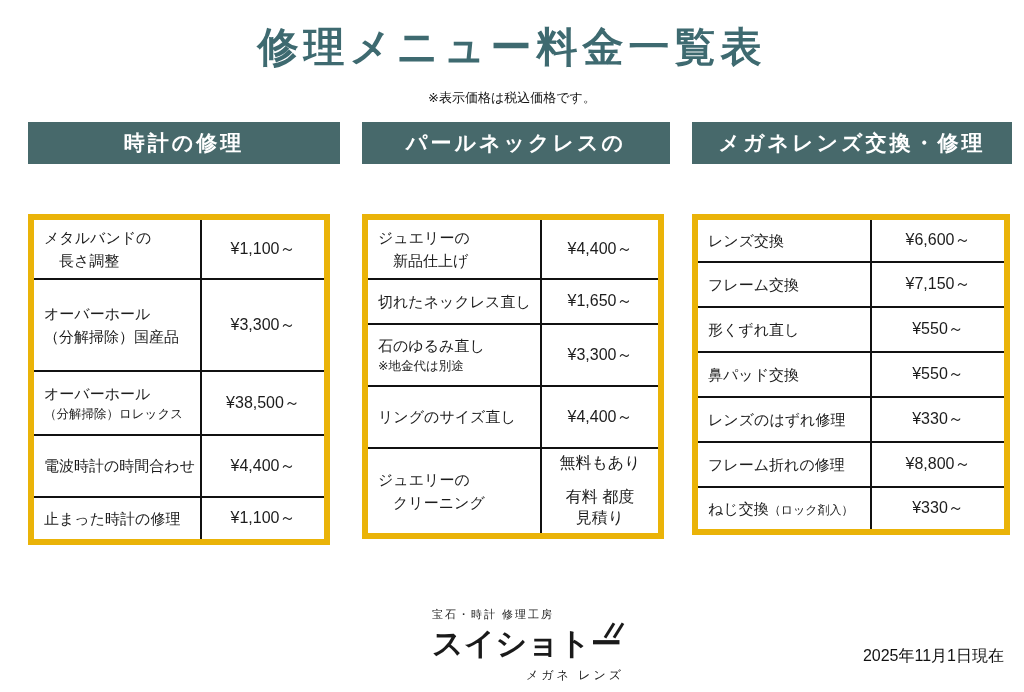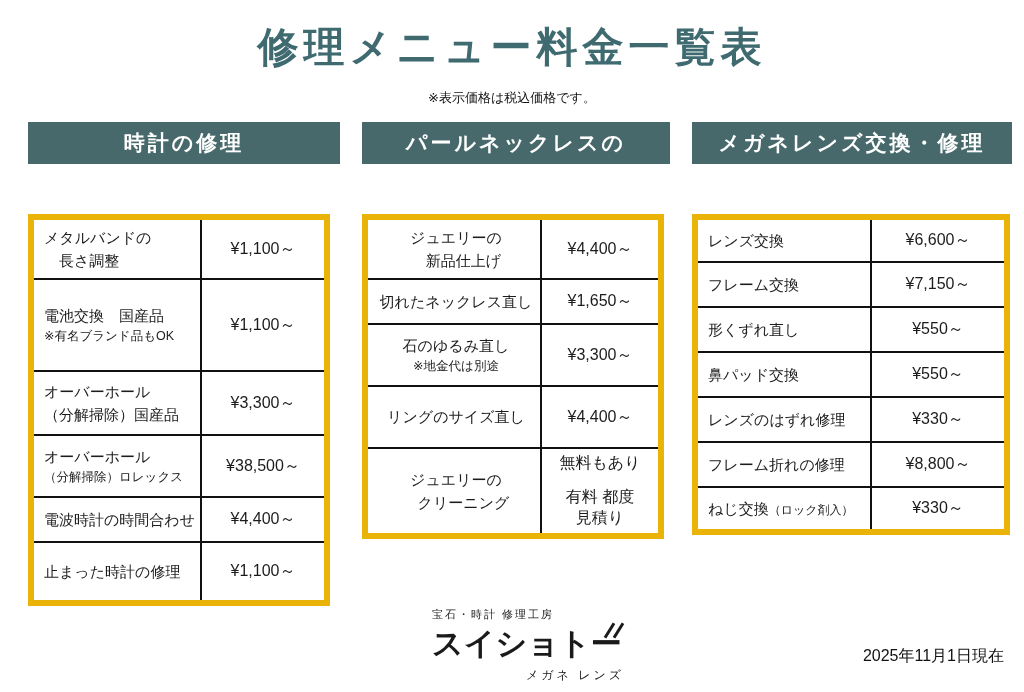--- a/index.html
+++ b/index.html
@@ -38,21 +38,21 @@
 
   .price-table {
     border-collapse:collapse; table-layout:fixed;
     margin-top:50px; background:#fff;
     border:6px solid #eab308;
   }
   #table-0,#table-1 { width:302px; }
   #table-2 { width:318px; }
   .price-table td { border:2px solid #111; vertical-align:middle; }
   #table-0 .item-cell { width:170px; }
-  #table-1 .item-cell { width:176px;text-align:center; }
+  #table-1 .item-cell { width:176px; }
   #table-2 .item-cell { width:176px; }
   .item-cell { padding:4px 6px 4px 10px; }
   .price-cell { text-align:center; padding:4px 16px; }
 
   .line { font-size:15px; line-height:1.55; white-space:pre; color:#1c1c1c; }
   .note { font-size:12.5px; line-height:1.4; margin-top:1px; white-space:pre; }
   .inline-note { font-size:12px; }
   .price-line { font-size:16px; color:#1c1c1c; }
   .price-line + .price-line { margin-top:13px; }
 
@@ -98,29 +98,20 @@
 <div class="page-subtitle">※表示価格は税込価格です。</div>
 
 <div class="col col-0">
   <div class="section-header">時計の修理</div>
   <table class="price-table" id="table-0">
       <tbody>
         <tr>
           <td class="item-cell">
             <div class="line"><span>メタルバンドの</span></div>
             <div class="line"><span>　長さ調整</span></div>
-          </td>
-          <td class="price-cell">
-            <div class="price-line">¥1,100～</div>
-          </td>
-        </tr>
-        <tr>
-          <td class="item-cell">
-            <div class="line"><span>電池交換　国産品</span></div>
-            <div class="note">※有名ブランド品もOK</div>
           </td>
           <td class="price-cell">
             <div class="price-line">¥1,100～</div>
           </td>
         </tr>
         <tr>
           <td class="item-cell">
             <div class="line"><span>オーバーホール</span></div>
             <div class="line"><span>（分解掃除）国産品</span></div>
           </td>

